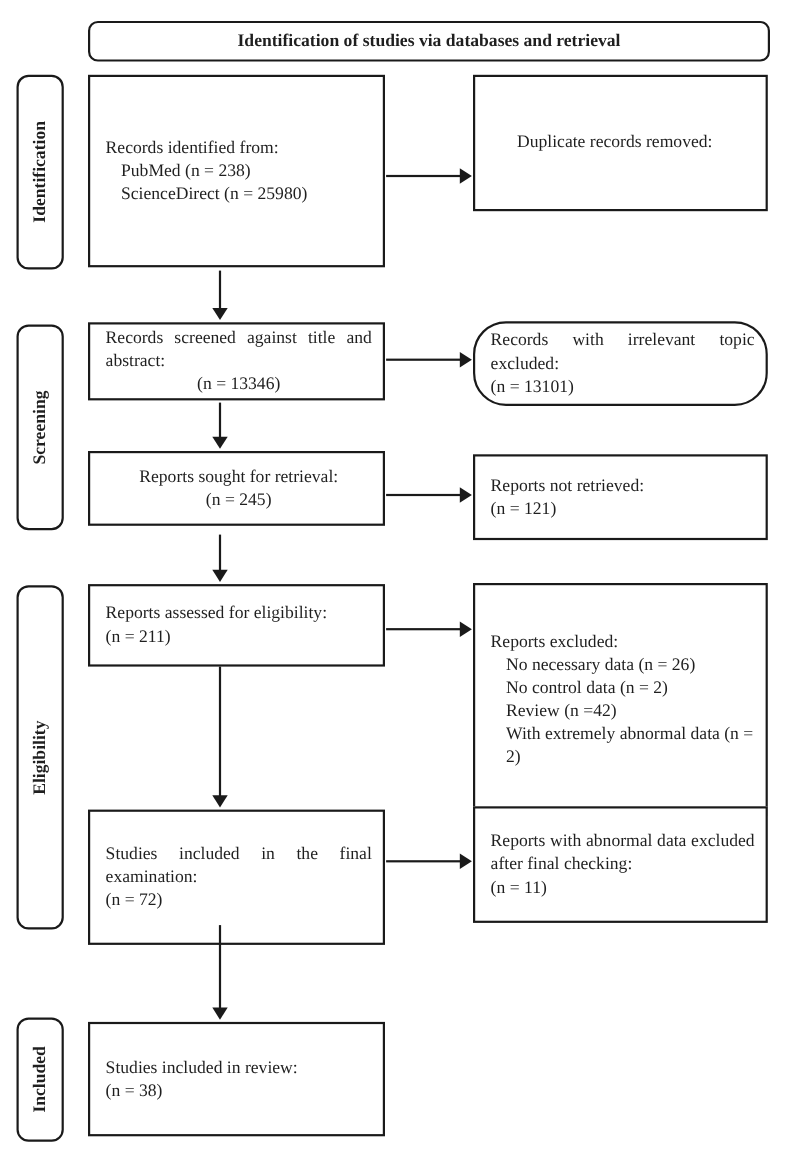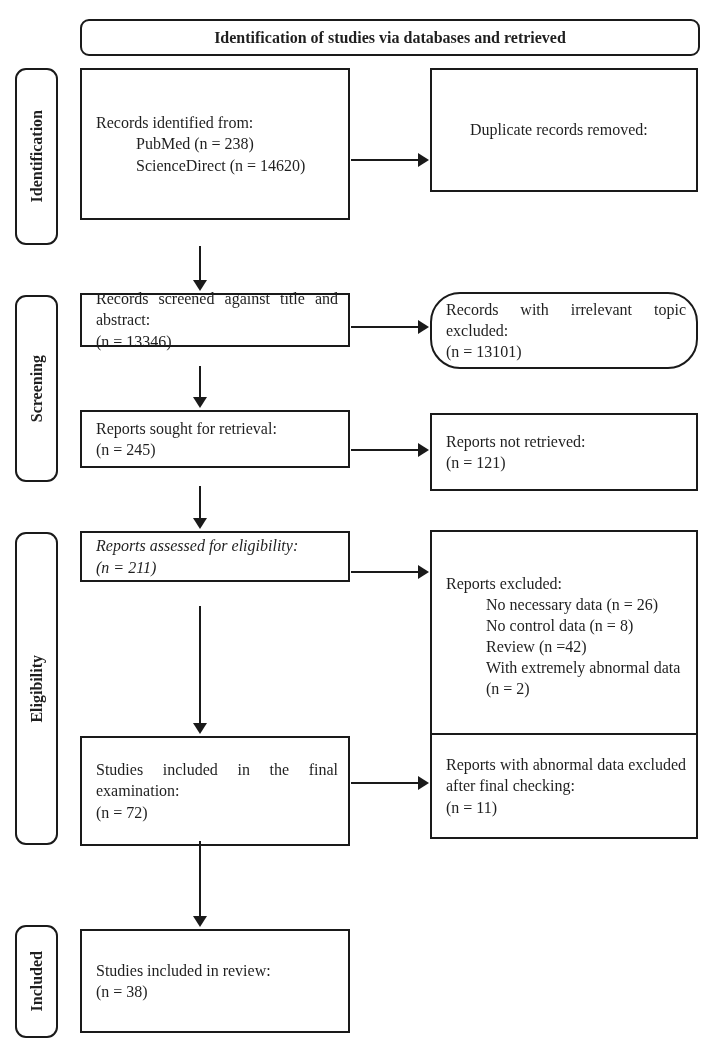--- a/index.html
+++ b/index.html
@@ -56,21 +56,21 @@
     box-sizing: border-box;
     display: flex;
     flex-direction: column;
     justify-content: center;
     font-size: 16px;
     line-height: 1.32;
     padding: 6px 10px 6px 14px;
   }
   .col-left  { left: 80px;  width: 270px; }
   .col-right { left: 430px; width: 268px; }
-  .indent { margin-left: 40px; }
+  .indent { margin-left: 14px; }
   .justify { text-align: justify; }
   .pad-wide { padding-left: 38px; }
   
   .varrow { position: absolute; width: 14px; }
   .varrow .shaft {
     position: absolute; left: 50%; transform: translateX(-50%);
     top: 0; bottom: 9px; width: 2px; background: #1a1a1a;
   }
   .varrow .head {
     position: absolute; bottom: 0; left: 50%; transform: translateX(-50%);
@@ -91,58 +91,58 @@
     border-bottom: 7px solid transparent;
     border-left: 11px solid #1a1a1a;
   }
 </style>
 </head>
 <body>
 
 <div class="page">
 
   <div class="header-box">
-    <span>Identification of studies via databases and retrieved</span>
+    <span>Identification of studies via databases and retrieval</span>
   </div>
 
   <div class="stage-box" style="top:68px; height:177px;">
     <span class="vtext">Identification</span>
   </div>
   <div class="stage-box" style="top:295px; height:187px;">
     <span class="vtext">Screening</span>
   </div>
   <div class="stage-box" style="top:532px; height:313px;">
     <span class="vtext">Eligibility</span>
   </div>
   <div class="stage-box" style="top:925px; height:113px;">
     <span class="vtext">Included</span>
   </div>
 
-  <div class="box col-left" style="top:68px; height:152px;">
+  <div class="box col-left" style="top:68px; height:175px;">
     <div>Records identified from:</div>
     <div class="indent">PubMed (n = 238)</div>
-    <div class="indent">ScienceDirect (n = 14620)</div>
-  </div>
-
-  <div class="box col-left" style="top:293px; height:54px;">
+    <div class="indent">ScienceDirect (n = 25980)</div>
+  </div>
+
+  <div class="box col-left" style="top:293px; height:71px;align-items:center;">
     <div class="justify">Records screened against title and abstract:</div>
     <div>(n = 13346)</div>
   </div>
 
-  <div class="box col-left" style="top:410px; height:58px;">
+  <div class="box col-left" style="top:410px; height:68px;text-align:center;">
     <div>Reports sought for retrieval:</div>
     <div>(n = 245)</div>
   </div>
 
-  <div class="box col-left" style="top:531px; height:51px;font-style:italic;">
+  <div class="box col-left" style="top:531px; height:75px;">
     <div>Reports assessed for eligibility:</div>
     <div>(n = 211)</div>
   </div>
 
-  <div class="box col-left" style="top:736px; height:110px;">
+  <div class="box col-left" style="top:736px; height:123px;">
     <div class="justify">Studies included in the final examination:</div>
     <div>(n = 72)</div>
   </div>
 
   <div class="box col-left" style="top:929px; height:104px;">
     <div>Studies included in review:</div>
     <div>(n = 38)</div>
   </div>
 
   <div class="box col-right pad-wide" style="top:68px; height:124px;">
@@ -155,21 +155,21 @@
   </div>
 
   <div class="box col-right" style="top:413px; height:78px;font-family:Liberation Serif, serif;">
     <div>Reports not retrieved:</div>
     <div>(n = 121)</div>
   </div>
 
   <div class="box col-right" style="top:530px; height:212px;">
     <div>Reports excluded:</div>
     <div class="indent">No necessary data (n = 26)</div>
-    <div class="indent">No control data (n = 8)</div>
+    <div class="indent">No control data (n = 2)</div>
     <div class="indent">Review (n =42)</div>
     <div class="indent">With extremely abnormal data (n = 2)</div>
   </div>
 
   <div class="box col-right" style="top:733px; height:106px;">
     <div class="justify">Reports with abnormal data excluded after final checking:</div>
     <div>(n = 11)</div>
   </div>
 
   <div class="varrow" style="left:193px; top:246px; height:45px;">

